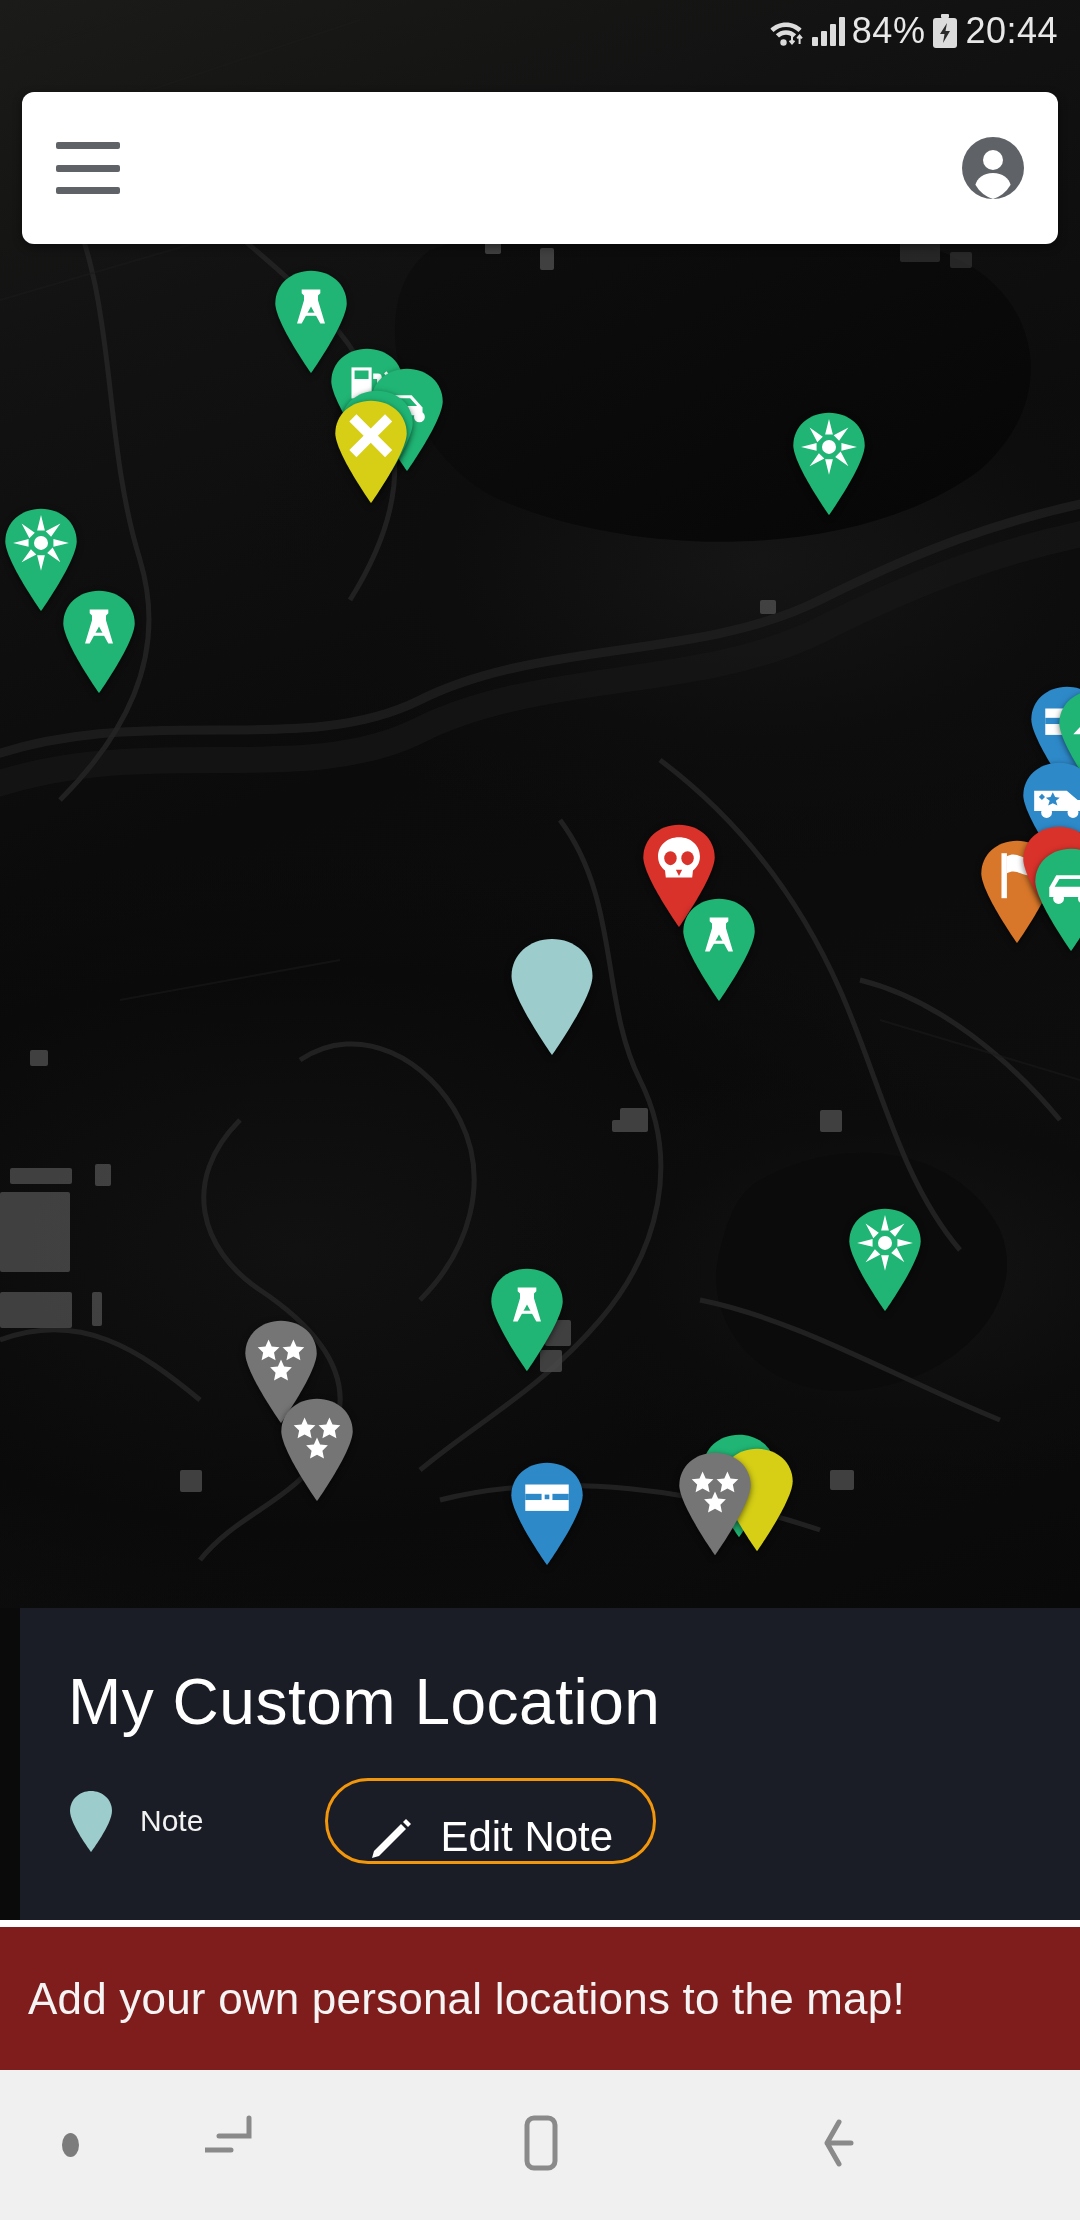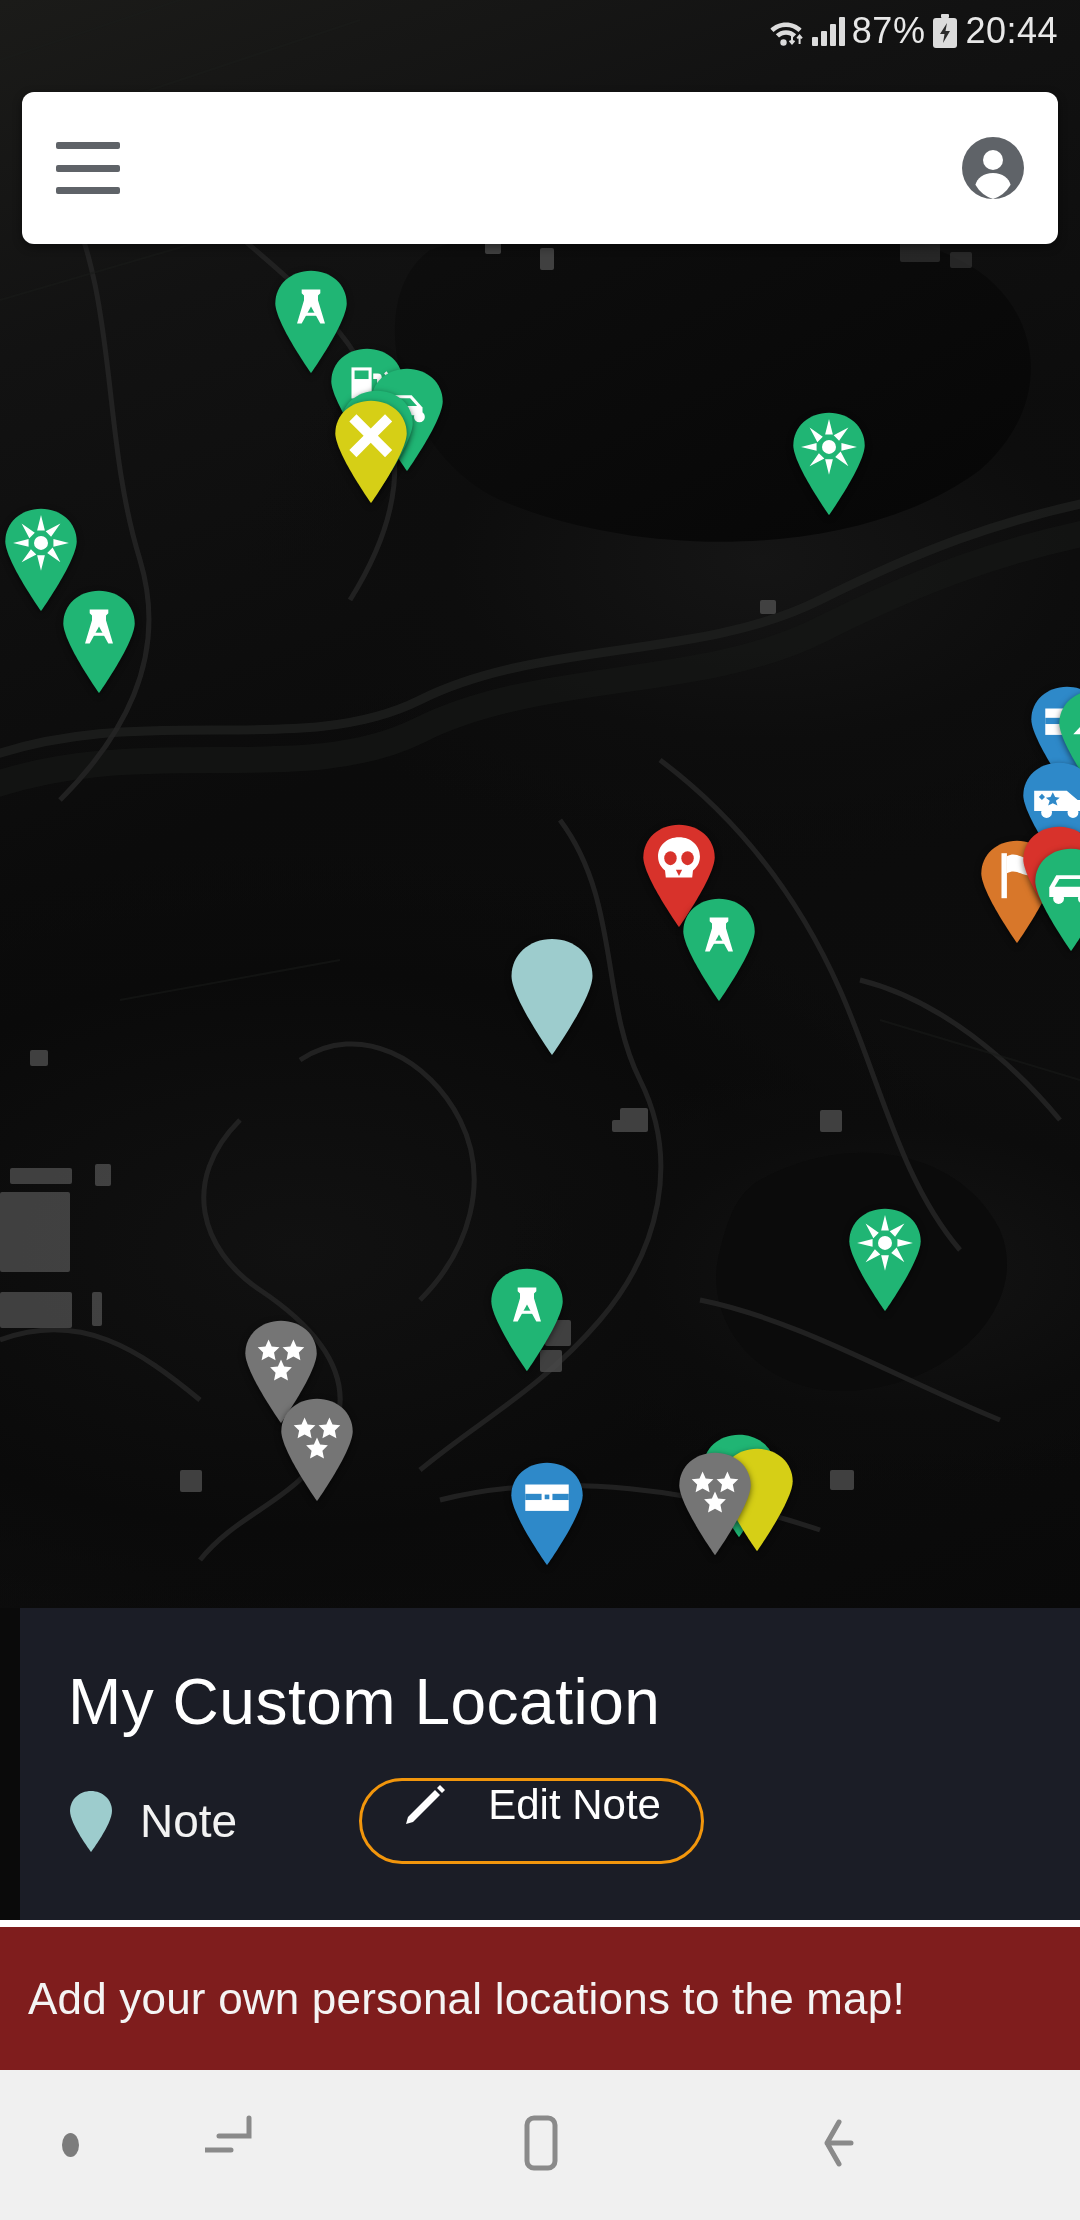--- a/index.html
+++ b/index.html
@@ -68,23 +68,23 @@
     position: absolute; left: 0; top: 1608px; width: 1080px; height: 312px;
     background: #1b1d26; z-index: 30; padding: 62px 48px 0 48px; margin-left: 20px;
   }
   .loc-title {
     color: #ffffff; font-size: 64px; font-weight: 400;
     letter-spacing: .5px; line-height: 1.0; white-space: nowrap;
   }
   .actions { display: flex; align-items: center; margin-top: 44px; }
   .note-group { display: flex; align-items: center; gap: 26px; }
   .note-pin { width: 46px; height: 62px; }
-  .note-label { color: #f2f2f2; font-size: 46px; }
+  .note-label { color: #f2f2f2; font-size: 30px; }
   .btn {
-    display: flex; align-items: flex-start; gap: 40px;
+    display: flex; align-items: flex-end; gap: 26px;
     border: 3px solid #f2960c; border-radius: 44px;
     padding: 0 40px; height: 86px; background: transparent;
     color: #ffffff; font-size: 42px; cursor: pointer;
     font-family: "Liberation Sans", sans-serif;
   }
   .btn .bi { width: 46px; height: 46px; flex: 0 0 auto; }
   .btn-edit { margin-left: 122px; }
   .btn-share { margin-left: 28px; }
 
   
@@ -431,21 +431,21 @@
           <path d="M25 20 l0 8 M22.6 25.6 L25 28.4 L27.4 25.6" stroke="#dcdcdc" stroke-width="2" fill="none"></path>
           <path d="M32.6 29 l0 -8 M30.2 23.4 L32.6 20.6 L35 23.4" stroke="#dcdcdc" stroke-width="2" fill="none"></path>
         </svg>
       </span>
       <span class="sb-sig">
         <i></i>
           <i></i>
           <i></i>
           <i></i>
       </span>
-      <span class="sb-text">87%</span>
+      <span class="sb-text">84%</span>
       <span class="sb-batt">
         <svg viewBox="0 0 26 34">
           <rect x="9" y="0" width="8" height="4" rx="1" fill="#dcdcdc"></rect>
           <rect x="1" y="4" width="24" height="30" rx="3" fill="#dcdcdc"></rect>
           <path d="M15 9 L8 20 L12.5 20 L11 29 L18 17 L13.5 17 Z" fill="#2b2b2b"></path>
         </svg>
       </span>
       <span class="sb-text">20:44</span>
     </div>
   </div>

